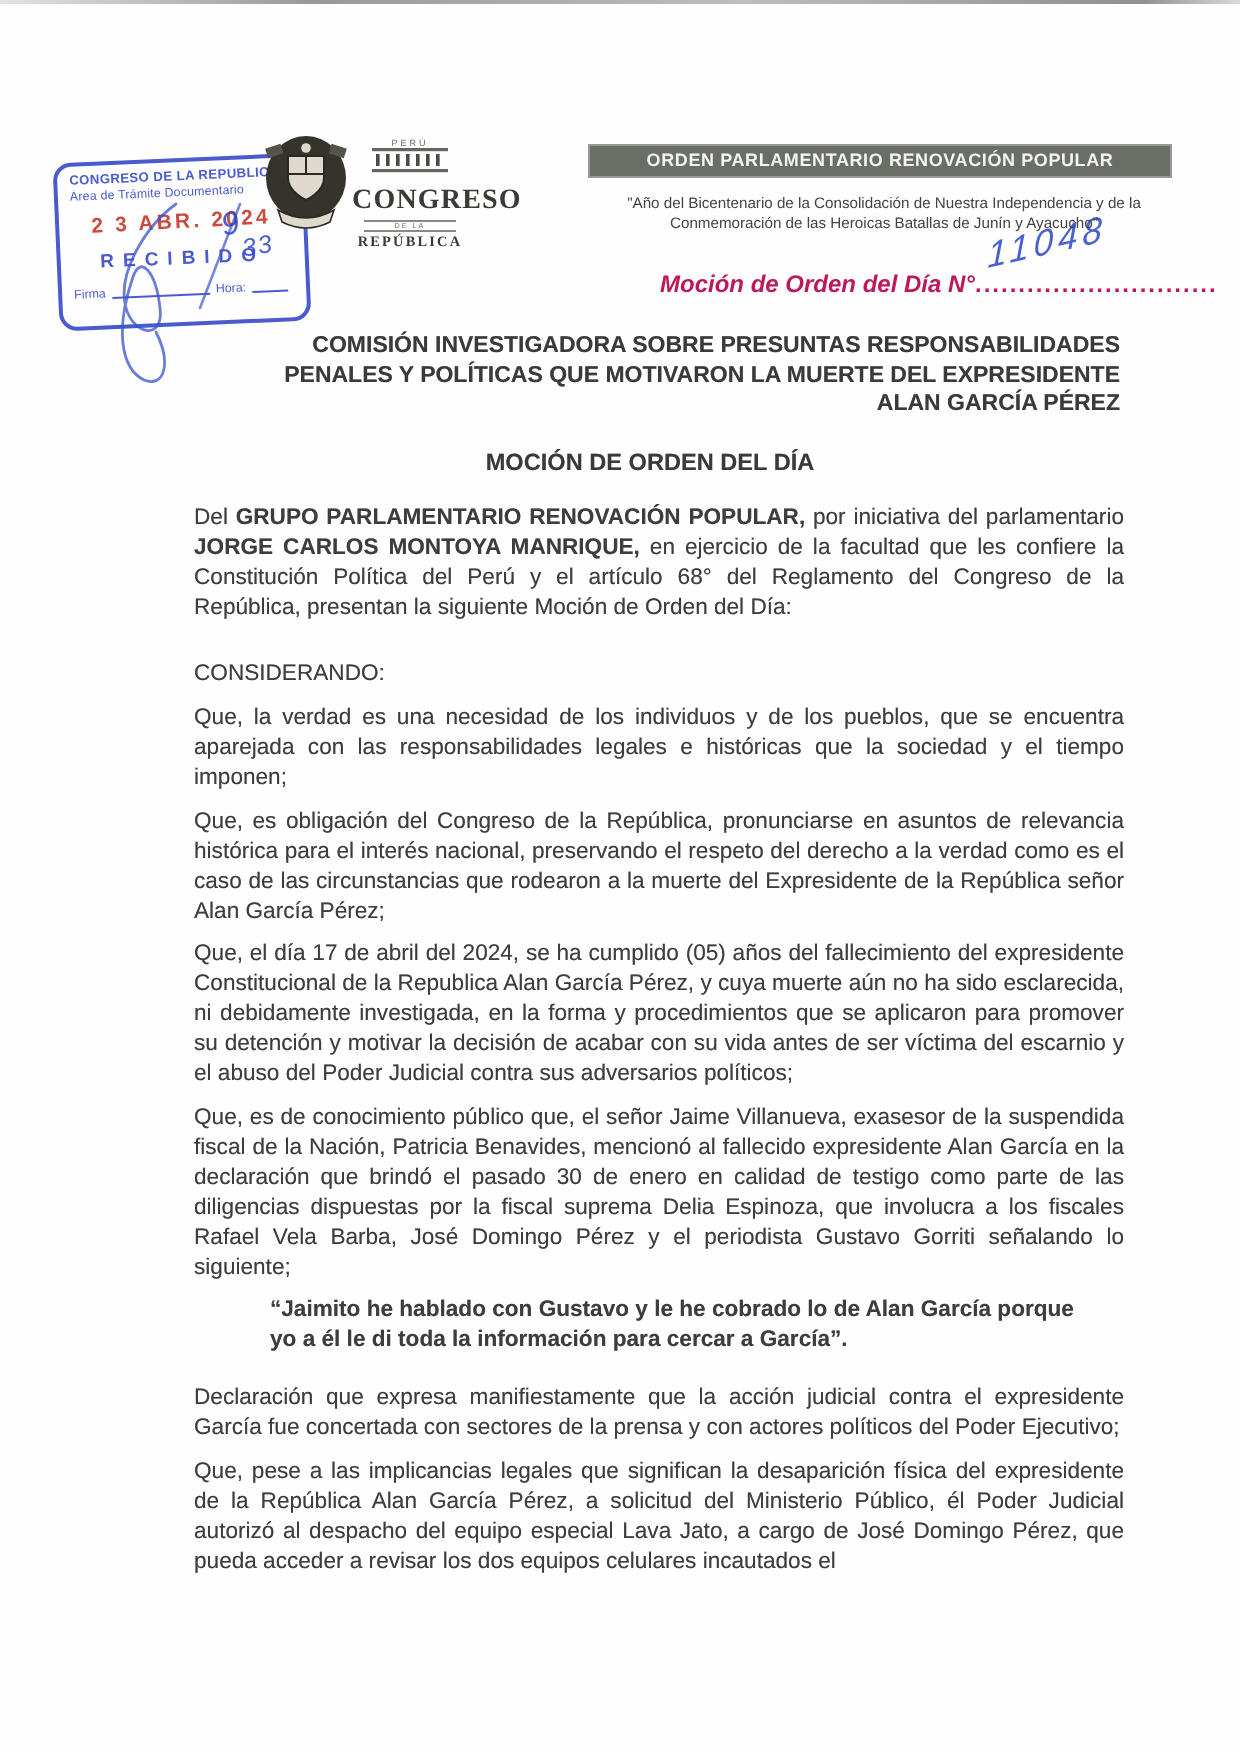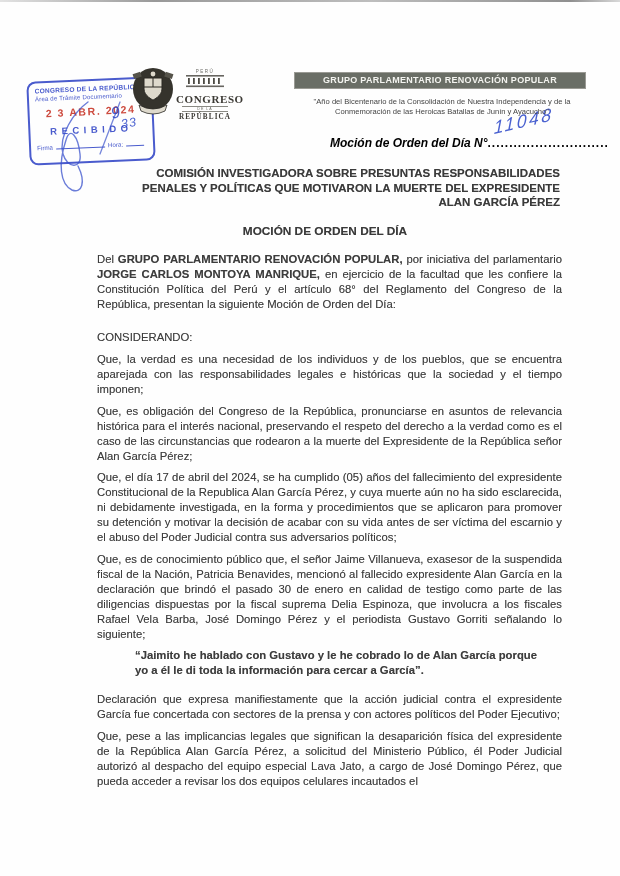--- a/index.html
+++ b/index.html
@@ -30,33 +30,33 @@
   .hand-time-m{left:121px;top:116px;font-size:12.5px;transform:rotate(-10deg);letter-spacing:1px;}
   .hand-number{left:493px;top:111px;font-size:18px;letter-spacing:2.5px;font-weight:500;
     transform:rotate(-13deg) skewX(-14deg);}
 
   .scribble{position:absolute;left:30px;top:96px;}
 
   
   .seal{position:absolute;left:131px;top:67px;}
   .building-logo{position:absolute;left:176px;top:69px;width:58px;text-align:center;color:#3c3a35;}
   .building-logo .country{font-size:4.5px;letter-spacing:1.5px;color:#6b6b66;}
-  .building-logo .congreso{font-family:"Liberation Serif","DejaVu Serif",serif;font-size:11px;font-weight:bold;letter-spacing:.6px;margin-top:1px;}
+  .building-logo .congreso{font-family:"Liberation Serif","DejaVu Serif",serif;font-size:14px;font-weight:bold;letter-spacing:.6px;margin-top:1px;}
   .building-logo .dela{font-size:3.6px;letter-spacing:1px;color:#6b6b66;border-top:.5px solid #8a8a84;border-bottom:.5px solid #8a8a84;margin:1px 6px;}
   .building-logo .republica{font-family:"Liberation Serif","DejaVu Serif",serif;font-size:7.2px;font-weight:bold;letter-spacing:1.1px;}
 
   
   .banner{position:absolute;left:294px;top:72px;width:292px;height:17px;
     background:#6a6e66;border:1px solid #9a9a94;box-sizing:border-box;
     color:#f4f4f0;font-size:9px;font-weight:bold;letter-spacing:.3px;
     text-align:center;line-height:15px;white-space:nowrap;}
   .motto{position:absolute;left:294px;top:97px;width:296px;text-align:center;
     font-size:7.6px;line-height:10px;color:#434343;}
   .motion-row{position:absolute;left:330px;top:133px;width:262px;text-align:left;
-    white-space:nowrap;color:#000000;}
+    white-space:nowrap;color:#be185d;}
   .motion-row .lbl{font-size:12px;font-weight:bold;font-style:italic;}
   .motion-row .dots{font-size:12px;font-weight:bold;letter-spacing:1px;}
 
   
   .doc-title{position:absolute;left:90px;top:166px;width:470px;text-align:right;
     font-weight:bold;font-size:11.5px;line-height:14.5px;color:#3a3a3a;
     text-shadow:0 0 .3px rgba(60,60,60,.5);}
   .section-heading{position:absolute;left:90px;top:224px;width:470px;text-align:center;
     font-weight:bold;font-size:11.8px;color:#3a3a3a;text-shadow:0 0 .3px rgba(60,60,60,.5);}
   .body-text{position:absolute;left:97px;top:252px;width:465px;
@@ -119,21 +119,21 @@
           <rect x="29" y="3" width="1.8" height="6"></rect>
         <rect x="34" y="3" width="1.8" height="6"></rect>
         <rect x="2" y="10.5" width="38" height="1.6" style="opacity:.85"></rect>
       </g>
     </svg>
     <div class="congreso">CONGRESO</div>
     <div class="dela">DE LA</div>
     <div class="republica">REPÚBLICA</div>
   </div>
 
-  <div class="banner">GRUPO PARLAMENTARIO RENOVACIÓN POPULAR</div>
+  <div class="banner">ORDEN PARLAMENTARIO RENOVACIÓN POPULAR</div>
 
   <div class="motto">
     <div>"Año del Bicentenario de la Consolidación de Nuestra Independencia y de la</div>
     <div>Conmemoración de las Heroicas Batallas de Junín y Ayacucho"</div>
   </div>
 
   <div class="motion-row"><span class="lbl">Moción de Orden del Día N°</span><span class="dots">............................</span></div>
 
   <div class="doc-title">
     <div>COMISIÓN INVESTIGADORA SOBRE PRESUNTAS RESPONSABILIDADES</div>

